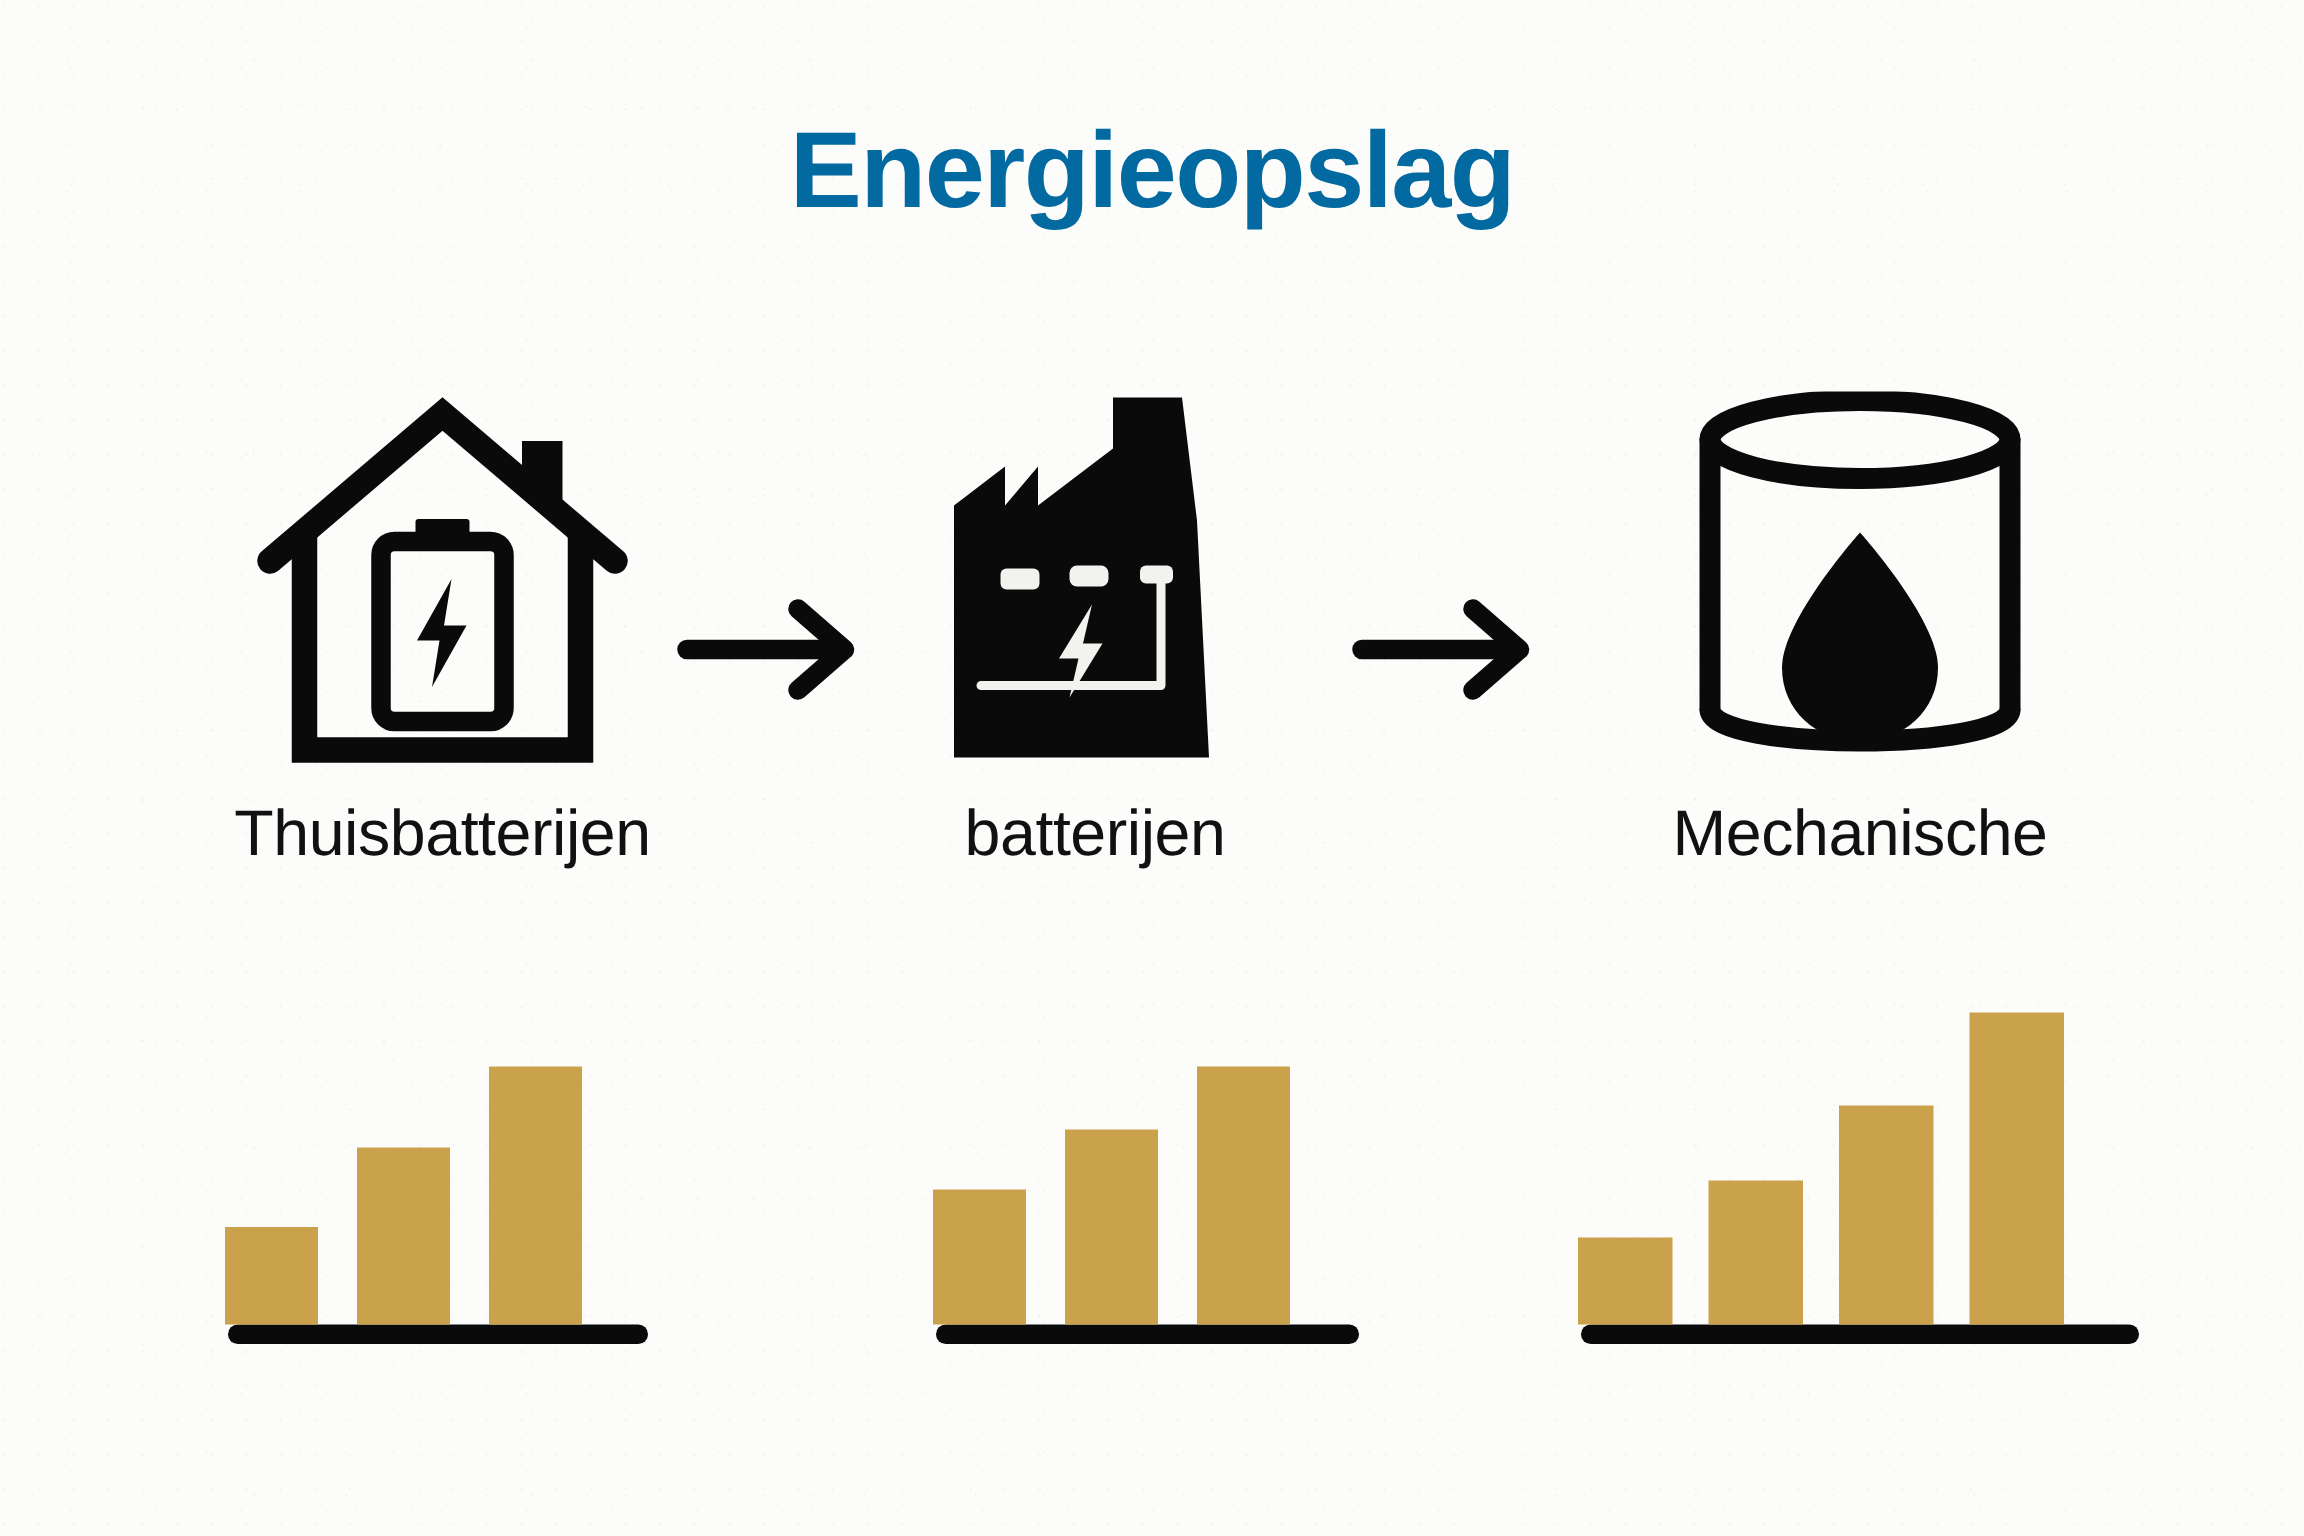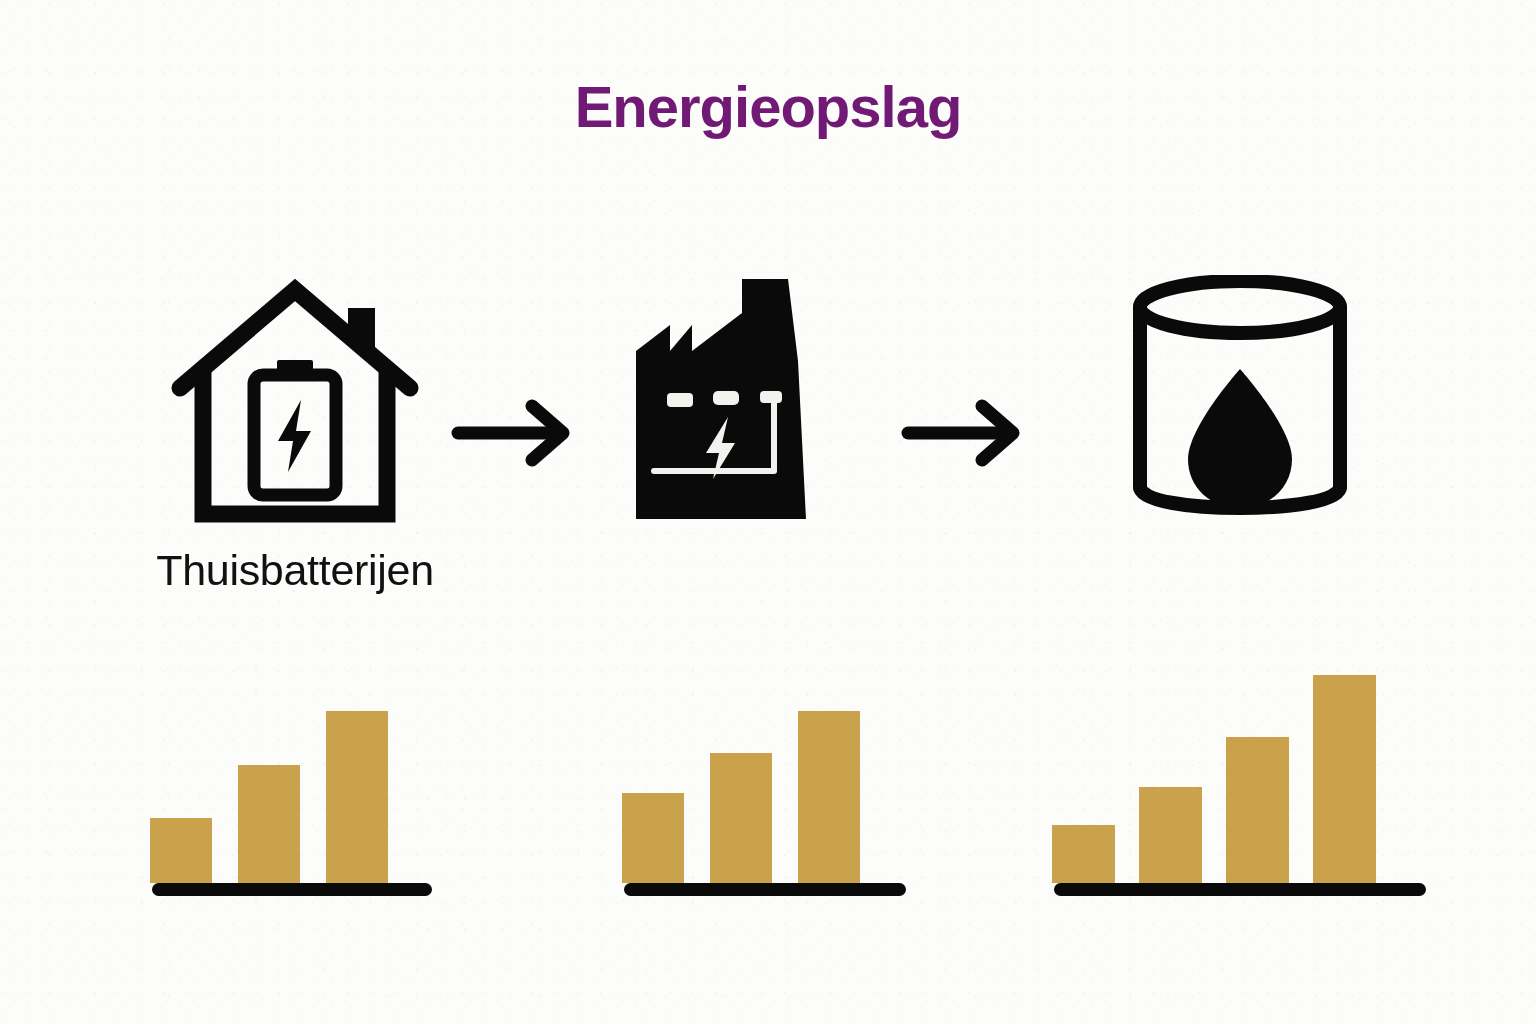--- a/index.html
+++ b/index.html
@@ -33,32 +33,32 @@
     inset: 0;
   }
 
   
   #title {
     position: absolute;
     top: 78px;
     left: 0;
     width: 1536px;
     text-align: center;
-    font-size: 58px;
+    font-size: 72px;
     line-height: 1.0;
     font-weight: 700;
     letter-spacing: -1px;
-    color: #701a75;
+    color: #0369a1;
     white-space: nowrap;
   }
 
   
   .column {
     position: absolute;
-    top: 270px;
+    top: 256px;
     width: 360px;
   }
   #col-0 { left: 115px; }
   #col-1 { left: 550px; }
   #col-2 { left: 1060px; }
 
   .icon-box {
     height: 262px;
     display: flex;
     align-items: center;
@@ -169,20 +169,21 @@
         <rect x="37" y="122" width="26" height="14" rx="4" fill="#f2f2ee"></rect>
         <rect x="83" y="120" width="26" height="14" rx="5" fill="#f2f2ee"></rect>
         <rect x="130" y="120" width="22" height="12" rx="4" fill="#f2f2ee"></rect>
 
         <path d="M24 200 L144 200 L144 128" fill="none" stroke="#f2f2ee" stroke-width="6" stroke-linecap="round" stroke-linejoin="round"></path>
 
         <path d="M98 146 L76 182 L89 182 L83 208 L105 172 L92 172 Z" fill="#f2f2ee"></path>
       </svg>
     </div>
     <div class="col-label">
+      <div>batterijen</div>
     </div>
   </div>
 
   <div class="arrow" id="arrow-1">
     <svg width="130" height="70" viewBox="0 0 130 70">
       <path d="M8 35 L108 35" stroke="#0a0a0a" stroke-width="13" stroke-linecap="round" fill="none"></path>
       <path d="M82 8 L113 35 L82 62" stroke="#0a0a0a" stroke-width="13" stroke-linecap="round" stroke-linejoin="round" fill="none"></path>
     </svg>
   </div>
 
@@ -198,20 +199,21 @@
         <ellipse cx="120" cy="32" rx="100" ry="26" fill="none" stroke="#0a0a0a" stroke-width="14"></ellipse>
 
         <path d="M120 94
                  C120 94, 172 152, 172 184
                  C172 213, 149 233, 120 233
                  C91 233, 68 213, 68 184
                  C68 152, 120 94, 120 94 Z" fill="#0a0a0a"></path>
       </svg>
     </div>
     <div class="col-label">
+      <div>Mechanische</div>
     </div>
   </div>
 
   <div class="chart" id="chart-0">
     <div class="bars-row">
       <div class="bar" style="height: 65px; background: rgb(201, 162, 75);"></div>
       <div class="bar" style="height: 118px; background: rgb(201, 162, 75);"></div>
       <div class="bar" style="height: 172px; background: rgb(201, 162, 75);"></div>
     </div>
     <div class="baseline"></div>

